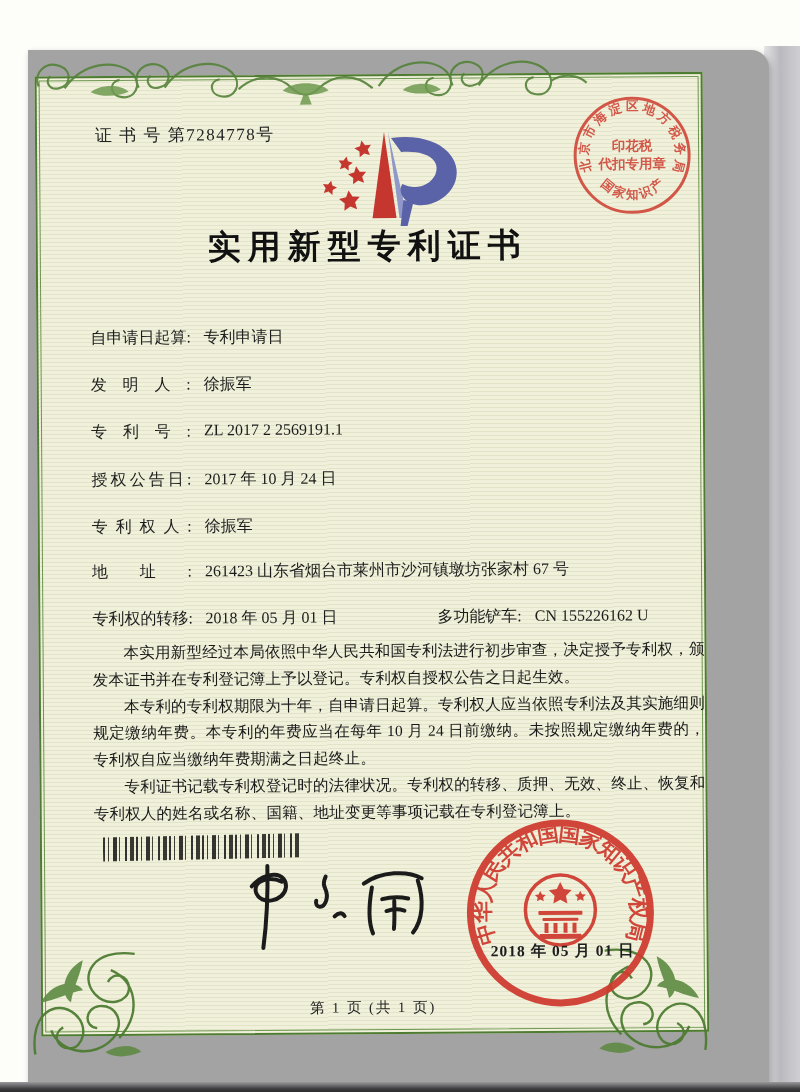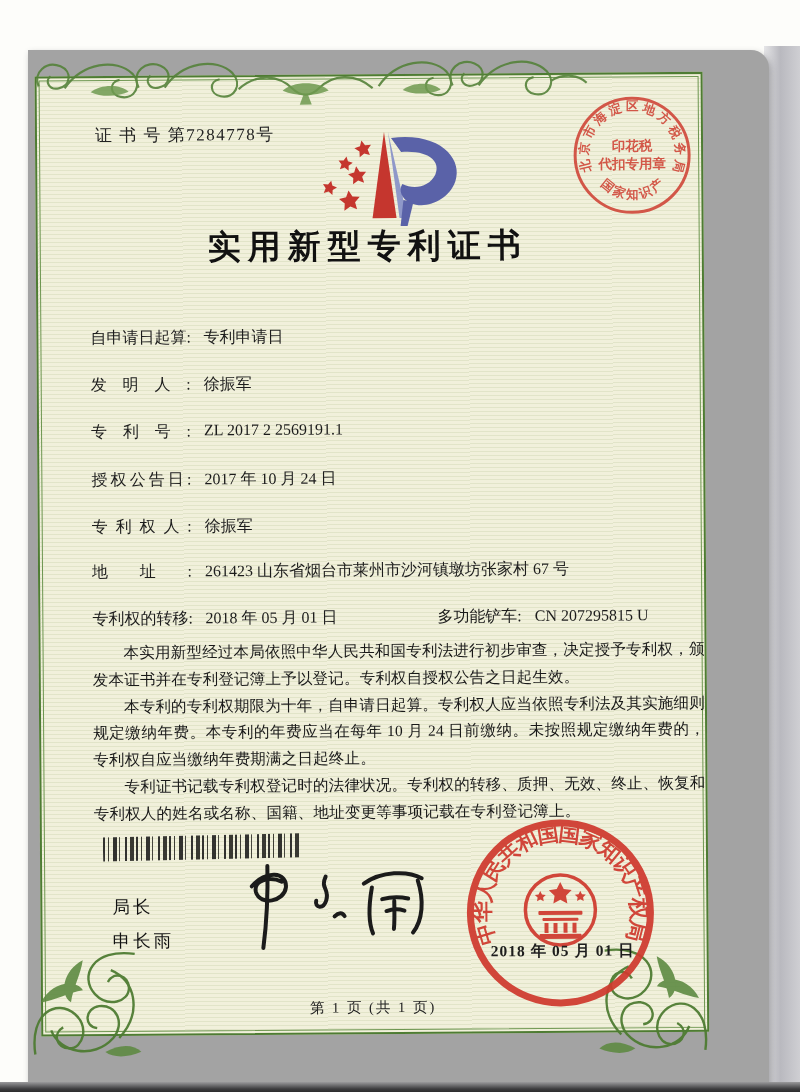--- a/index.html
+++ b/index.html
@@ -194,37 +194,33 @@
         </div>
         <div class="row r6">
           <span class="lbl">地址:</span>
           <span class="val">261423 山东省烟台市莱州市沙河镇墩坊张家村 67 号</span>
         </div>
         <div class="row r7">
           <span class="lbl">专利权的转移:</span>
           <span class="val">2018 年 05 月 01 日</span>
           <span class="pair2">
             <span>多功能铲车:</span>
-            <span class="val">CN 207295815 U</span>
+            <span class="val">CN 155226162 U</span>
           </span>
         </div>
       </div>
 
       <div class="paras">
         <p>本实用新型经过本局依照中华人民共和国专利法进行初步审查，决定授予专利权，颁发本证书并在专利登记簿上予以登记。专利权自授权公告之日起生效。</p>
         <p>本专利的专利权期限为十年，自申请日起算。专利权人应当依照专利法及其实施细则规定缴纳年费。本专利的年费应当在每年 10 月 24 日前缴纳。未按照规定缴纳年费的，专利权自应当缴纳年费期满之日起终止。</p>
         <p>专利证书记载专利权登记时的法律状况。专利权的转移、质押、无效、终止、恢复和专利权人的姓名或名称、国籍、地址变更等事项记载在专利登记簿上。</p>
       </div>
 
       <div class="barcode"></div>
 
-      <div class="signer">
-        <div>局长</div>
-        <div>申长雨</div>
-      </div>
 
       <svg class="sig" viewBox="0 0 210 96">
         <g stroke="#1b1b1b" stroke-width="4" fill="none" stroke-linecap="round" stroke-linejoin="round">
           <path d="M30,26 C44,10 66,12 64,28 C62,42 38,46 34,32 C31,20 48,16 60,22"></path>
           <path d="M46,6 C46,30 44,62 40,88"></path>
           <path d="M104,18 C98,30 108,30 104,42 C101,51 92,49 94,42"></path>
           <path d="M112,58 C116,54 120,54 122,58"></path>
           <path d="M142,26 C160,14 186,14 200,22"></path>
           <path d="M150,30 C146,50 146,66 150,76"></path>
           <path d="M196,24 C202,44 200,64 190,76"></path>

